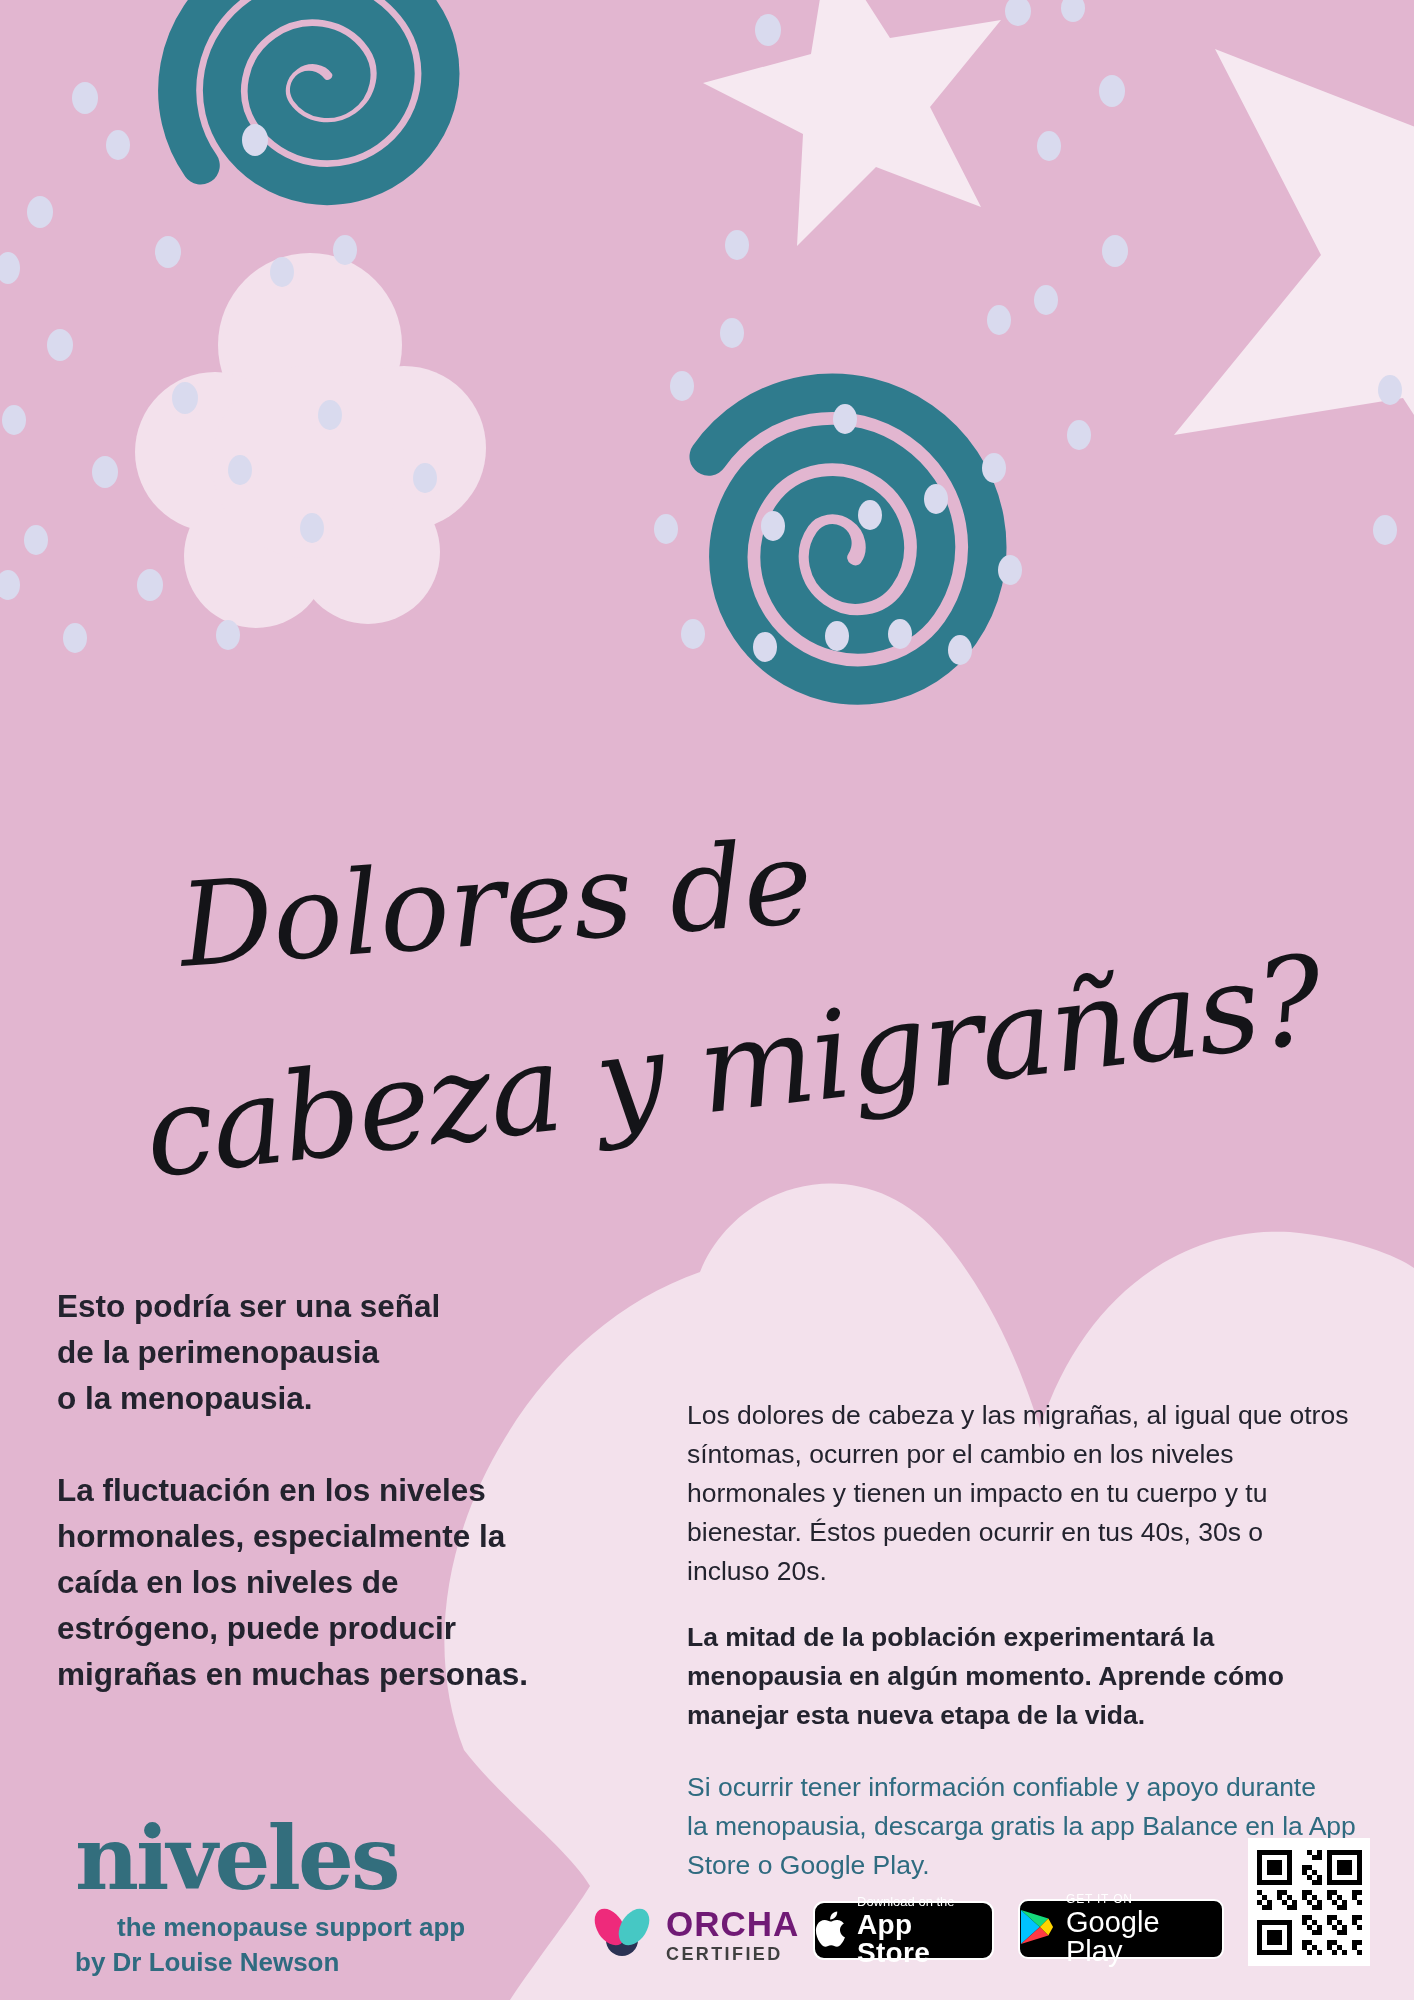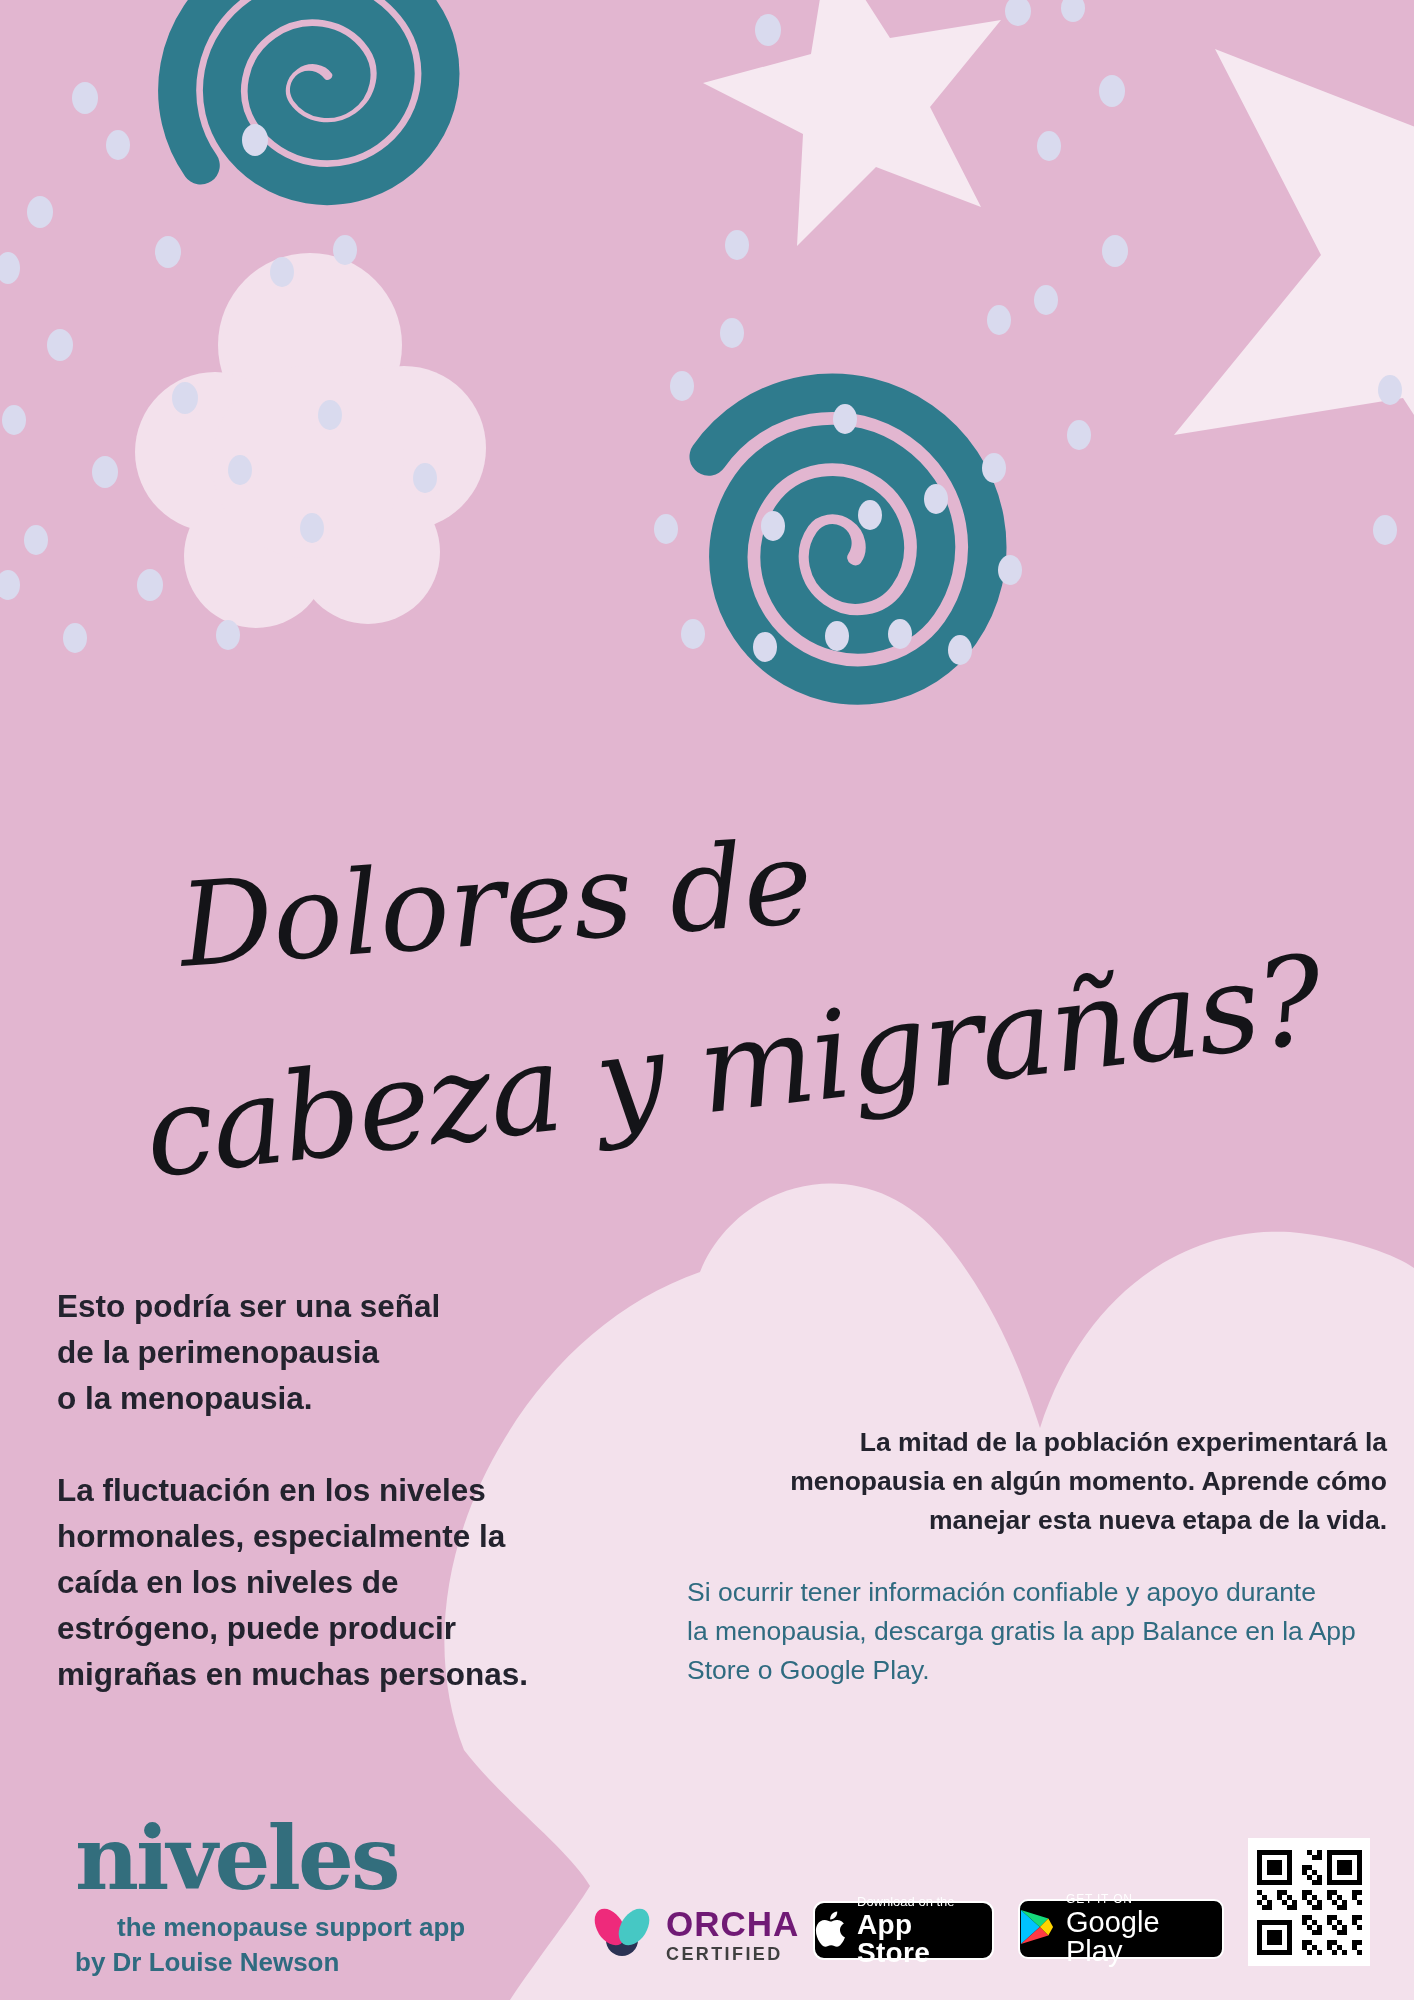--- a/index.html
+++ b/index.html
@@ -22,21 +22,21 @@
     color:#23232e;font-weight:bold;font-size:31.5px;line-height:46px;
   }
   .left-col p{margin:0;white-space:pre-line;}
   .left-col p + p{margin-top:46px;}
 
   .right-col{
     position:absolute;left:687px;top:1396px;width:700px;
     color:#23232e;font-size:26.5px;line-height:39px;
   }
   .right-col p{margin:0;white-space:pre-line;}
-  .right-col .p2{margin-top:27px;font-weight:bold;text-align:right;}
+  .right-col .p2{margin-top:27px;font-weight:bold;}
   .right-col .p3{margin-top:33px;color:#2f6b80;}
 
   .brand{position:absolute;left:75px;top:1814px;color:#2f6b80;}
   .brand .logo{
     font-family:"DejaVu Serif",serif;font-weight:bold;color:#336e7d;
     font-size:88px;line-height:1;letter-spacing:-3px;
   }
   .brand .tagline{margin-top:10px;font-size:26px;font-weight:600;margin-left:42px;}
   .brand .byline{margin-top:4px;font-size:26px;font-weight:700;}
 
@@ -161,20 +161,25 @@
 de la perimenopausia
 o la menopausia.</p>
     <p>La fluctuación en los niveles
 hormonales, especialmente la
 caída en los niveles de
 estrógeno, puede producir
 migrañas en muchas personas.</p>
   </div>
 
   <div class="right-col">
+    <p class="p1">Los dolores de cabeza y las migrañas, al igual que otros
+síntomas, ocurren por el cambio en los niveles
+hormonales y tienen un impacto en tu cuerpo y tu
+bienestar. Éstos pueden ocurrir en tus 40s, 30s o
+incluso 20s.</p>
     <p class="p2">La mitad de la población experimentará la
 menopausia en algún momento. Aprende cómo
 manejar esta nueva etapa de la vida.</p>
     <p class="p3">Si ocurrir tener información confiable y apoyo durante
 la menopausia, descarga gratis la app Balance en la App
 Store o Google Play.</p>
   </div>
 
   <div class="brand">
     <div class="logo">niveles</div>

